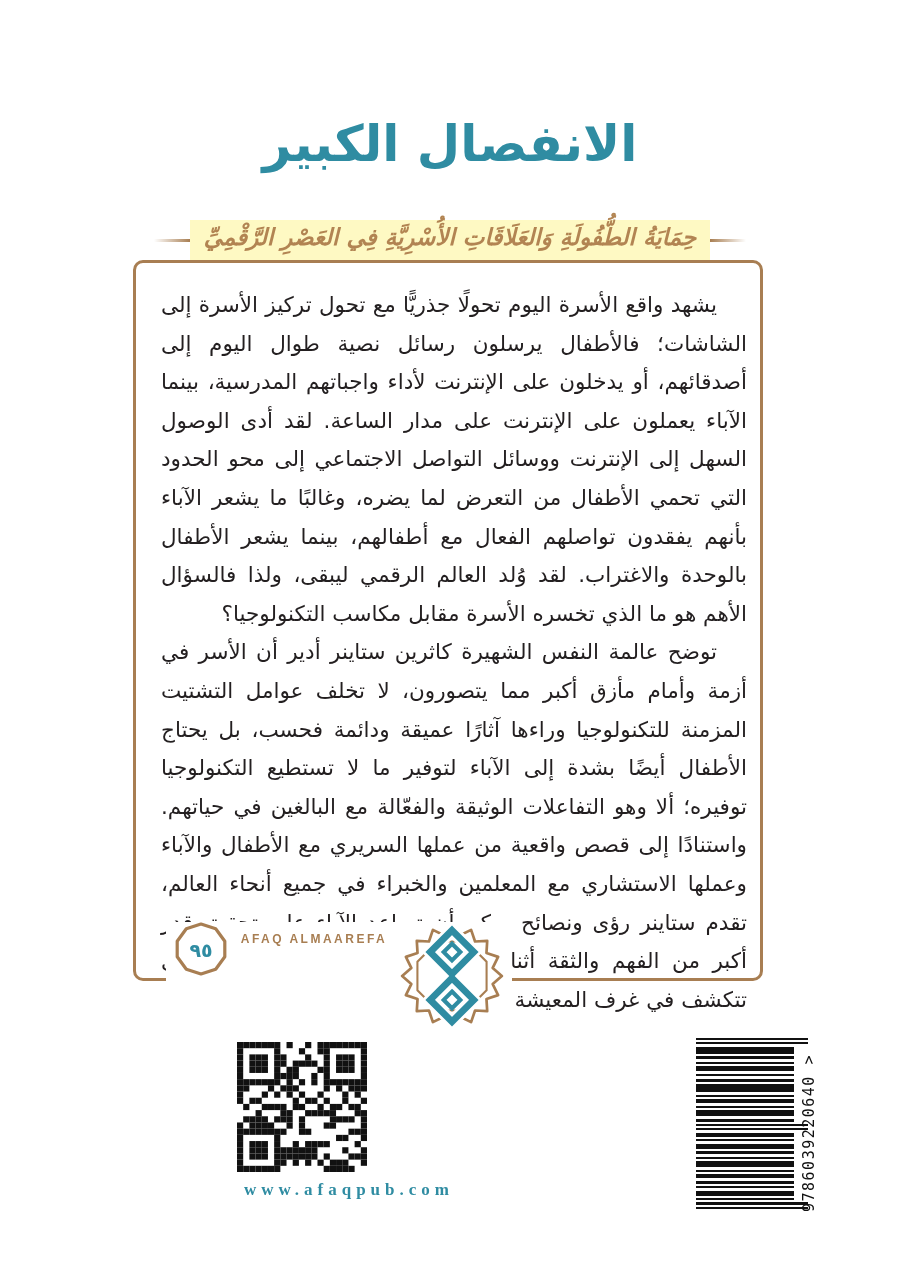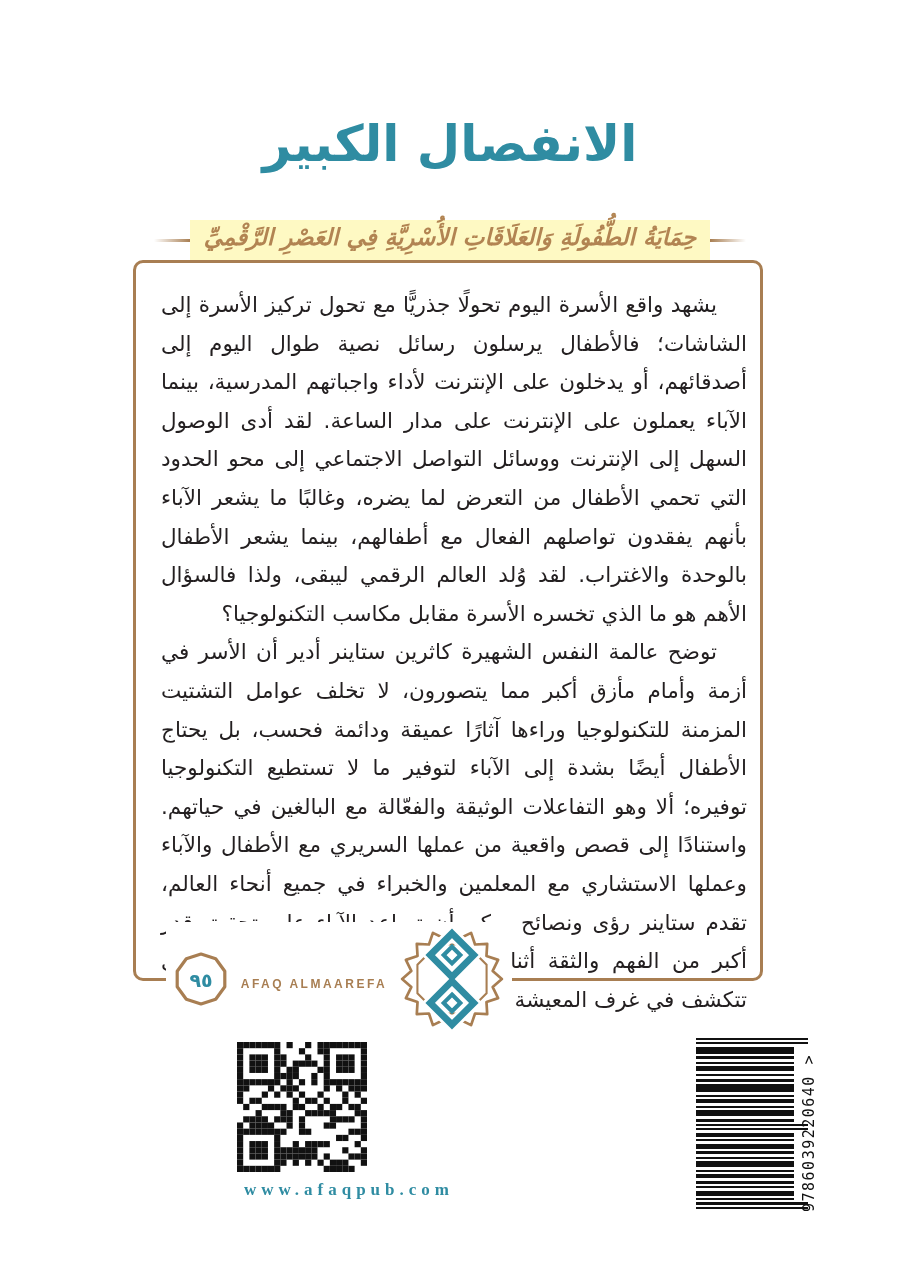--- a/index.html
+++ b/index.html
@@ -59,21 +59,21 @@
     font-size:21.5px;
     line-height:38.6px;
     color:var(--ink);
     z-index:2;
     margin-left:6px;
   }
   .body-text p{ text-indent:30px; }
   
   .publisher-strip{
     position:absolute; left:166px; top:922px; height:114px;
-    display:flex; align-items:center; gap:10px;
+    display:flex; gap:10px;
     background:#fff; padding:0 8px;
     z-index:3;
   }
   .series-badge-wrap{ width:54px; height:54px; flex:none; }
   .logo-text{ width:152px; text-align:center; flex:none; }
   .logo-ar{
     font-size:30px; font-weight:bold; color:var(--teal);
     direction:rtl; line-height:36px; white-space:nowrap;
   }
   .logo-en{

